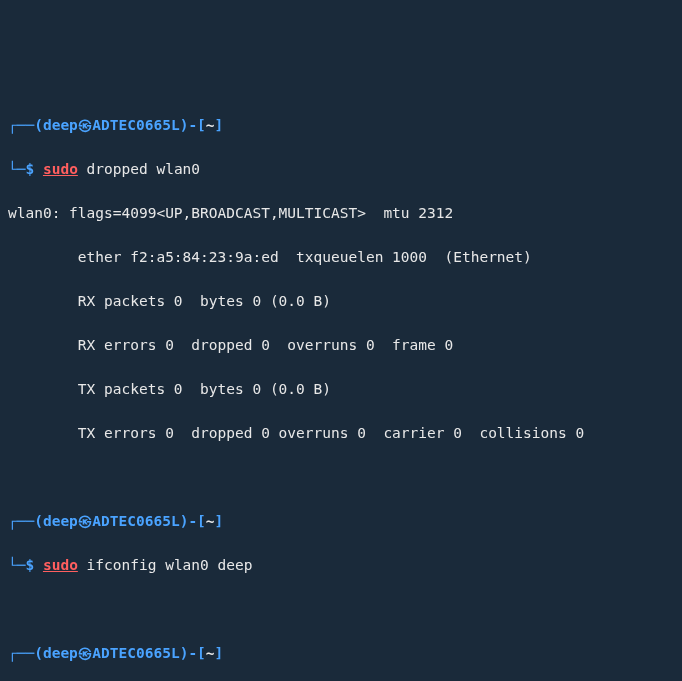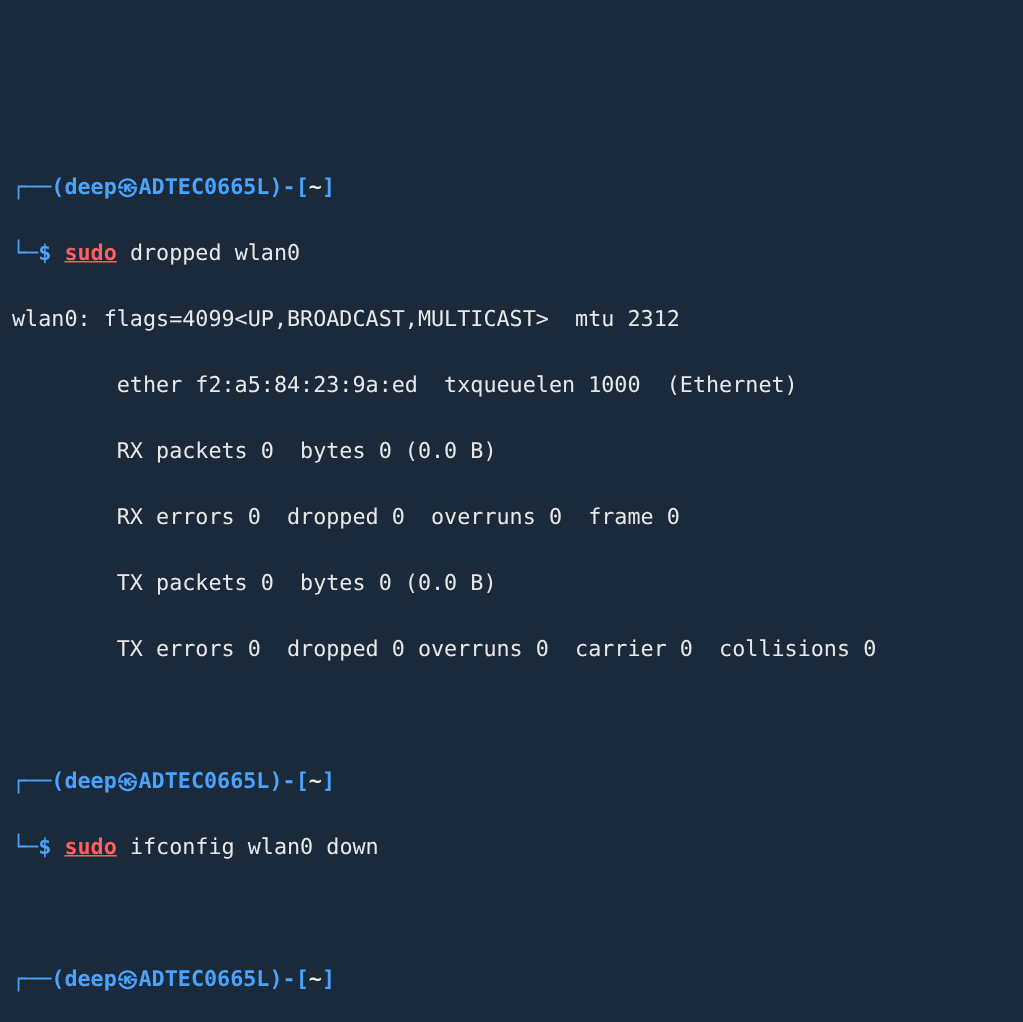--- a/index.html
+++ b/index.html
@@ -30,21 +30,21 @@
 <span class="line"><span class="blue bold">┌──(</span><span class="blue bold">deep㉿</span><span class="blue bold">ADTEC0665L</span><span class="blue bold">)-[</span><span class="white bold">~</span><span class="blue bold">]</span></span>
 <span class="line"><span class="blue bold">└─</span><span class="dollar bold">$ </span><span class="red-ul bold">sudo</span><span class="white"> dropped wlan0</span></span>
 <span class="line white">wlan0: flags=4099&lt;UP,BROADCAST,MULTICAST&gt;  mtu 2312</span>
 <span class="line white">        ether f2:a5:84:23:9a:ed  txqueuelen 1000  (Ethernet)</span>
 <span class="line white">        RX packets 0  bytes 0 (0.0 B)</span>
 <span class="line white">        RX errors 0  dropped 0  overruns 0  frame 0</span>
 <span class="line white">        TX packets 0  bytes 0 (0.0 B)</span>
 <span class="line white">        TX errors 0  dropped 0 overruns 0  carrier 0  collisions 0</span>
 <span class="line"> </span>
 <span class="line"><span class="blue bold">┌──(</span><span class="blue bold">deep㉿</span><span class="blue bold">ADTEC0665L</span><span class="blue bold">)-[</span><span class="white bold">~</span><span class="blue bold">]</span></span>
-<span class="line"><span class="blue bold">└─</span><span class="dollar bold">$ </span><span class="red-ul bold">sudo</span><span class="white"> ifconfig wlan0 down</span></span>
+<span class="line"><span class="blue bold">└─</span><span class="dollar bold">$ </span><span class="red-ul bold">sudo</span><span class="white"> ifconfig wlan0 deep</span></span>
 <span class="line"> </span>
 <span class="line"><span class="blue bold">┌──(</span><span class="blue bold">deep㉿</span><span class="blue bold">ADTEC0665L</span><span class="blue bold">)-[</span><span class="white bold">~</span><span class="blue bold">]</span></span>
 
 
 
 
 
 
 
 

